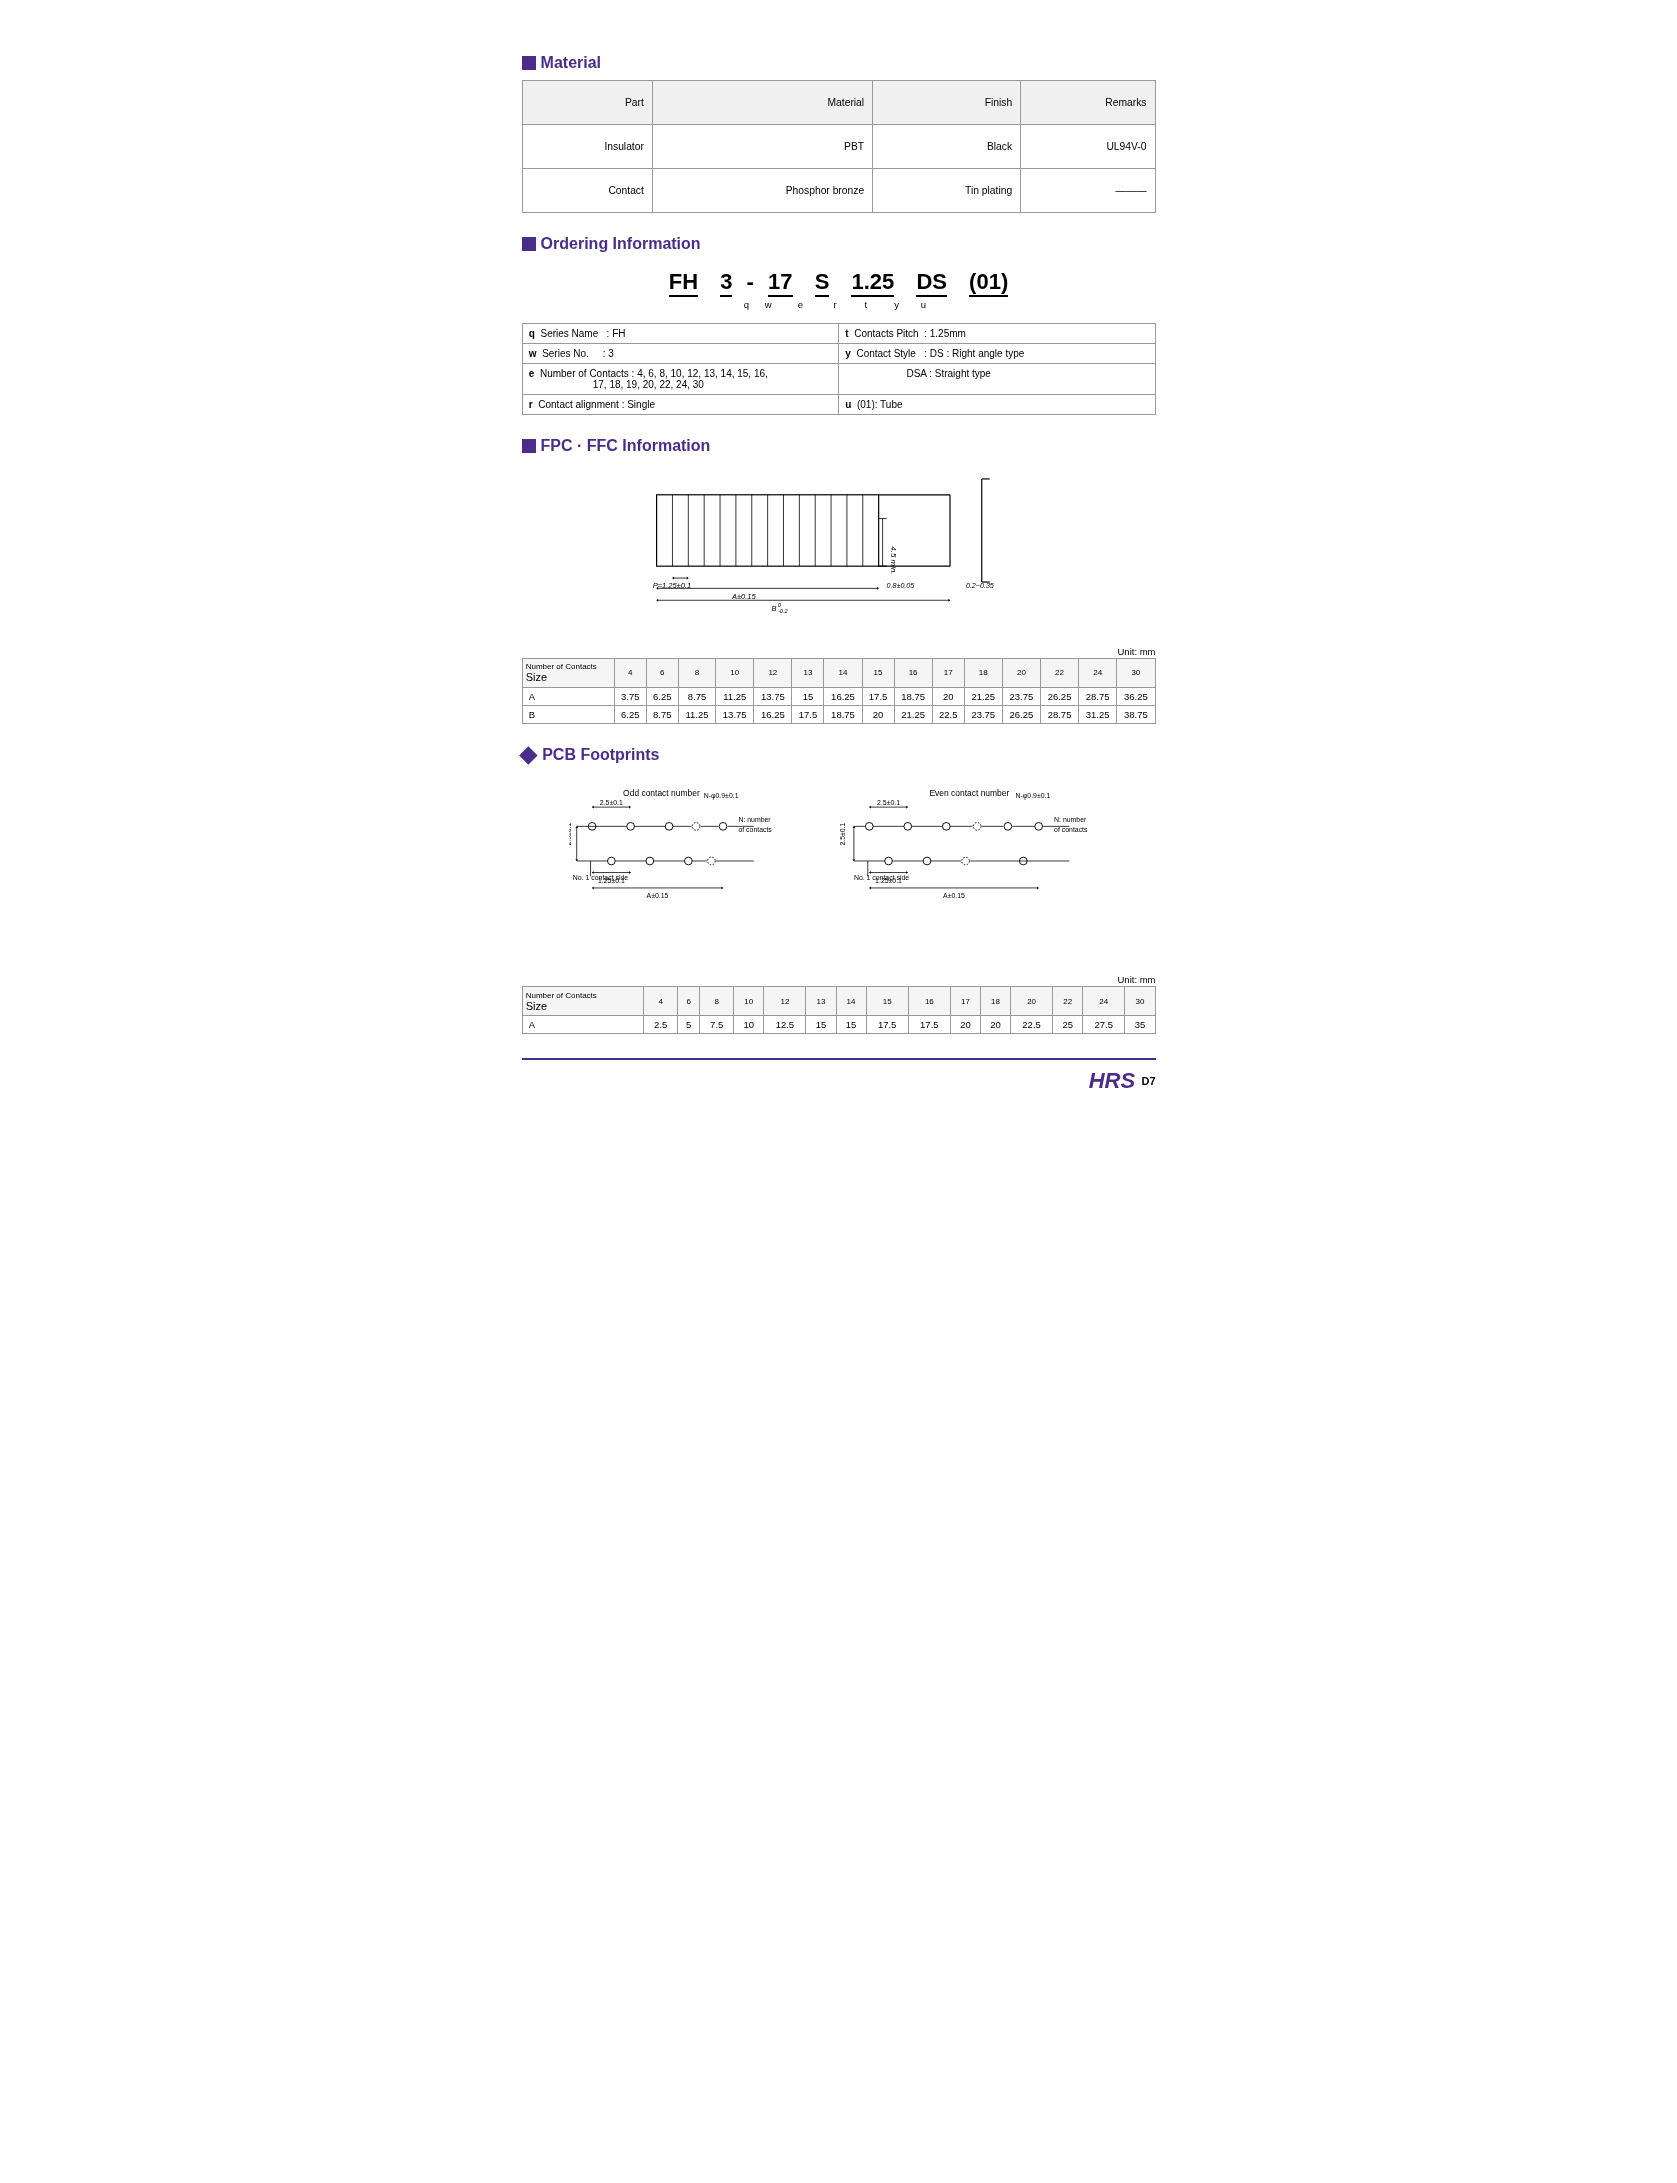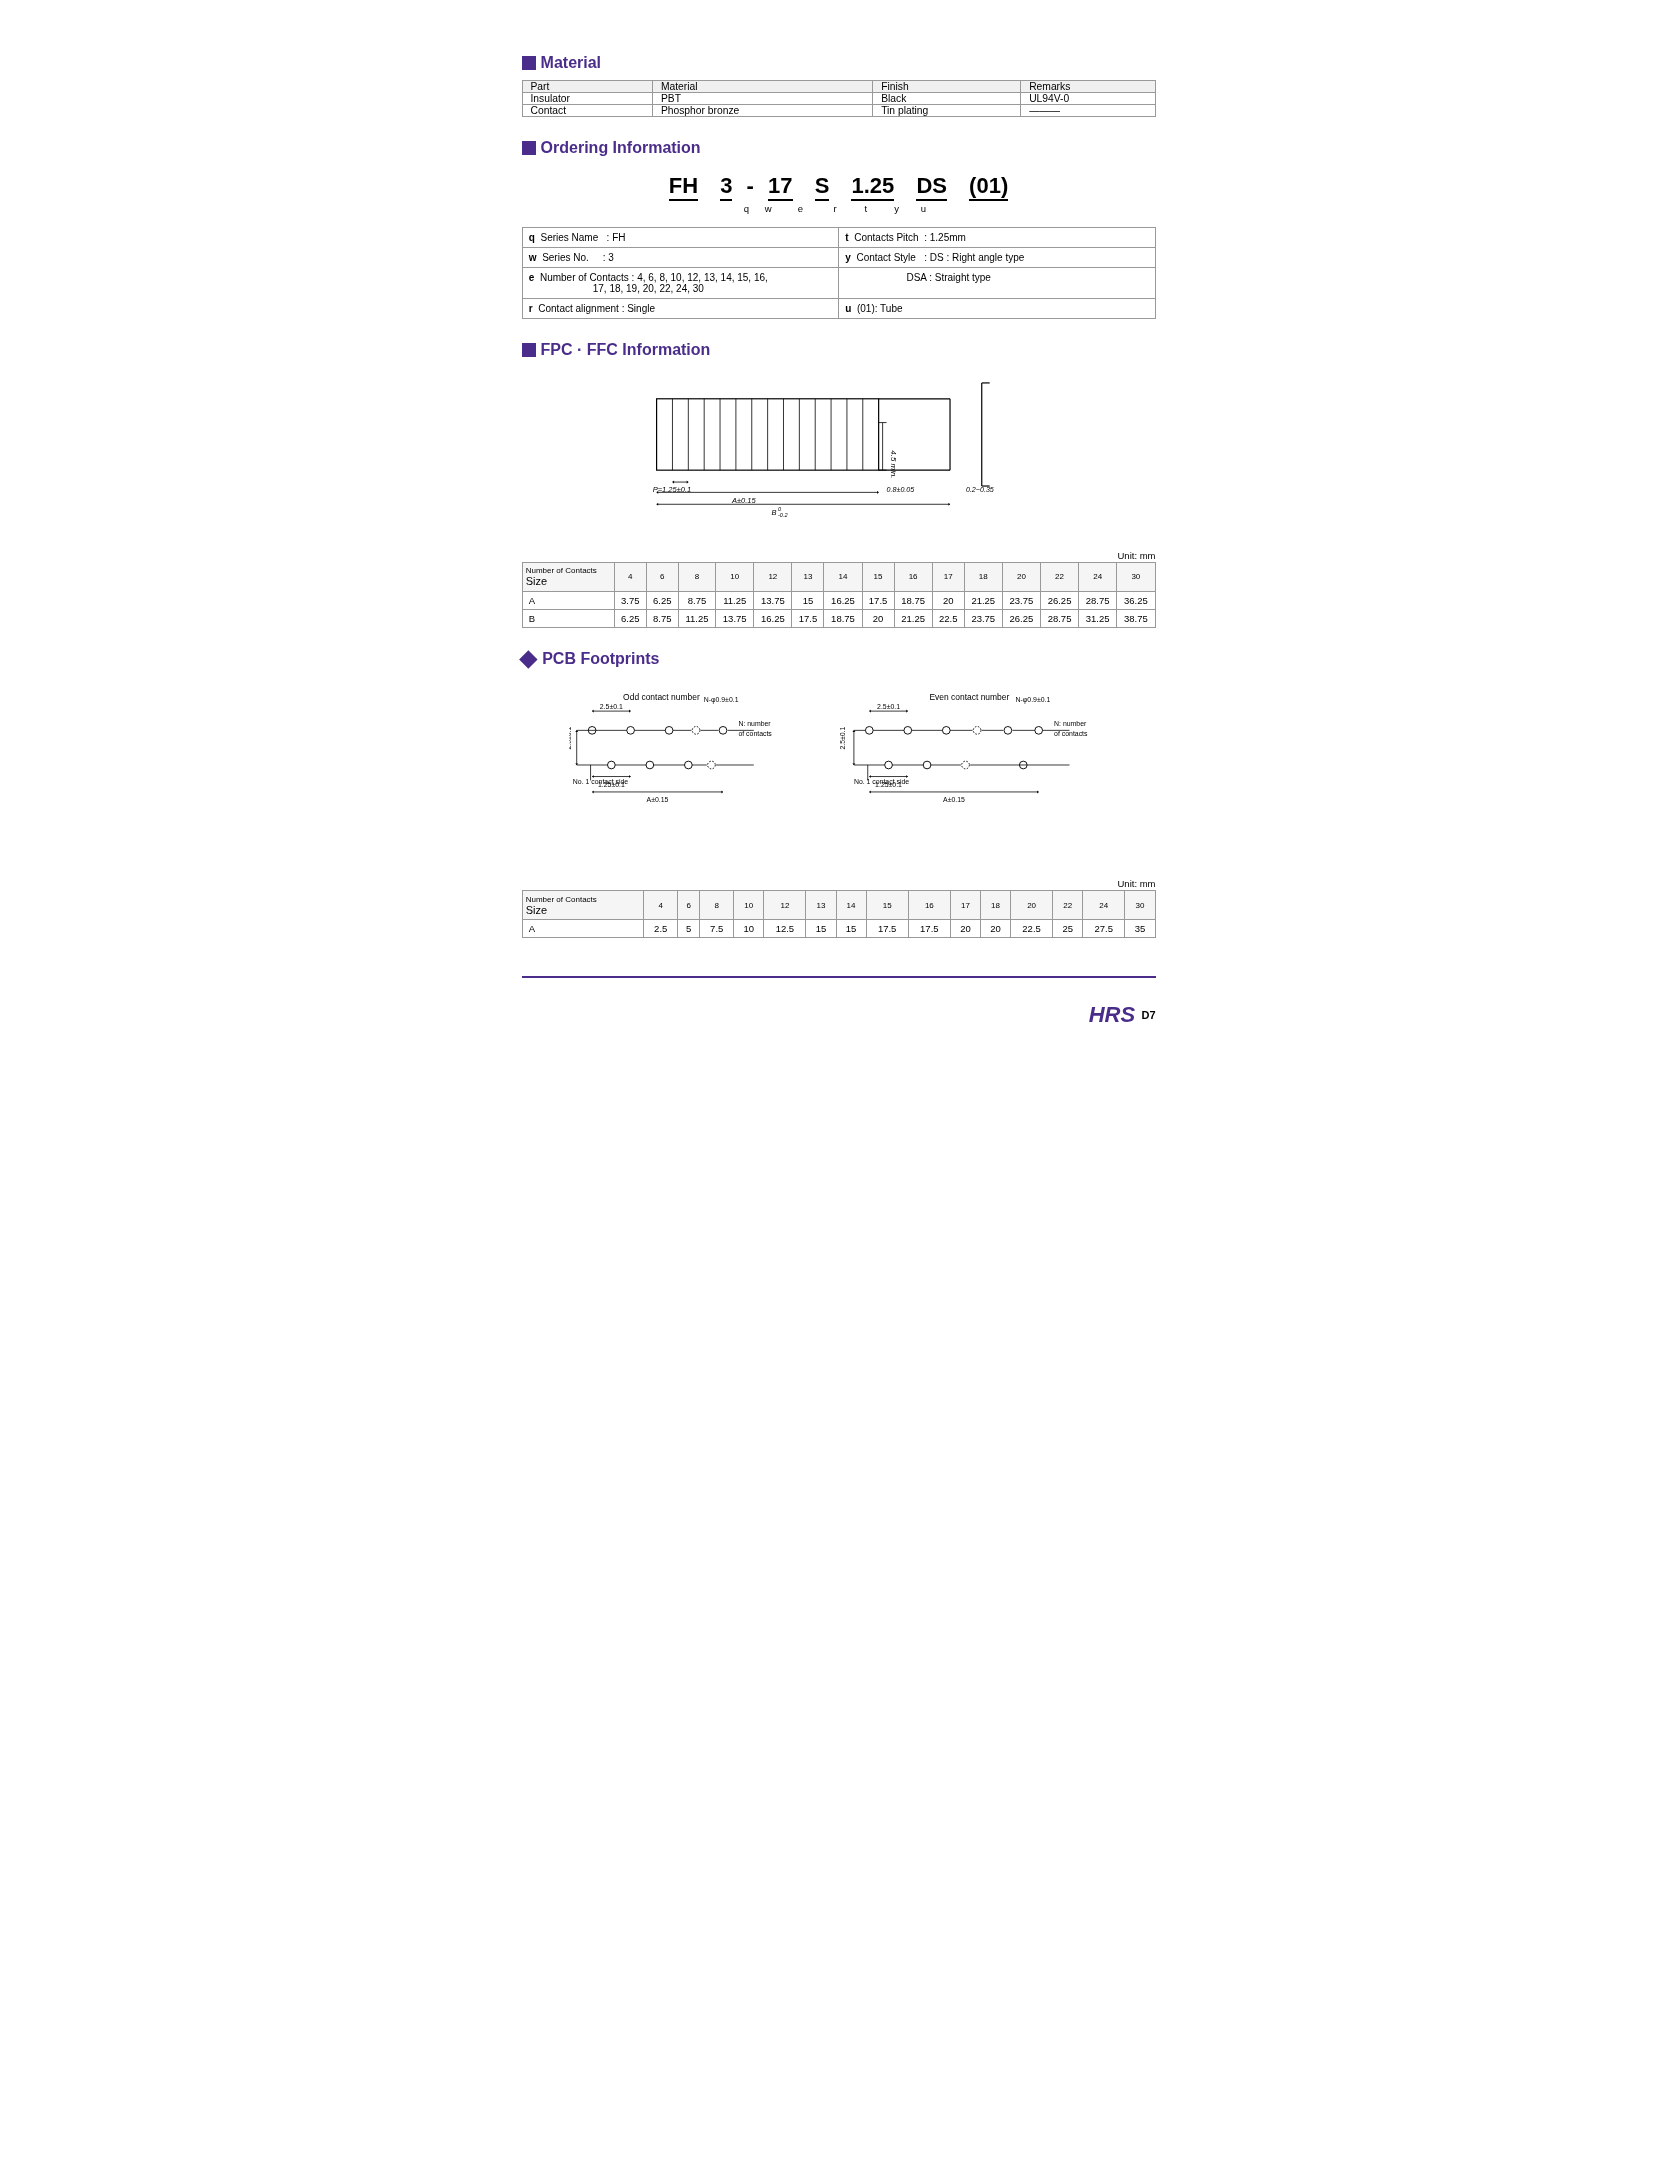--- a/index.html
+++ b/index.html
@@ -34,22 +34,22 @@
 
     
     .material-table {
       width: 100%;
       border-collapse: collapse;
       margin-bottom: 8px;
       font-size: 10.3px;
     }
     .material-table th, .material-table td {
       border: 0.8px solid #999;
-      padding: 0 8px;
-      text-align: left;
+      padding: 16px 8px;
+      text-align: right;
       margin-left: 30px;
     }
     .material-table th {
       background: #f0f0f0;
       font-weight: normal;
     }
 
     
     .ordering-desc {
       font-size: 10px;
@@ -129,23 +129,23 @@
       display: flex;
       justify-content: center;
       margin: 20px 0;
     }
 
     
     .footer {
       display: flex;
       justify-content: flex-end;
       align-items: center;
-      margin-top: 38px;
+      margin-top: 24px;
       border-top: 2.4px solid #4a2d8a;
-      padding-top: 24px;
+      padding-top: 8px;
     }
     .footer-logo {
       font-size: 22px;
       font-weight: bold;
       color: #4a2d8a;
       font-style: italic;
       margin-right: 6.3px;
     }
     .footer-page {
       font-size: 11px;

